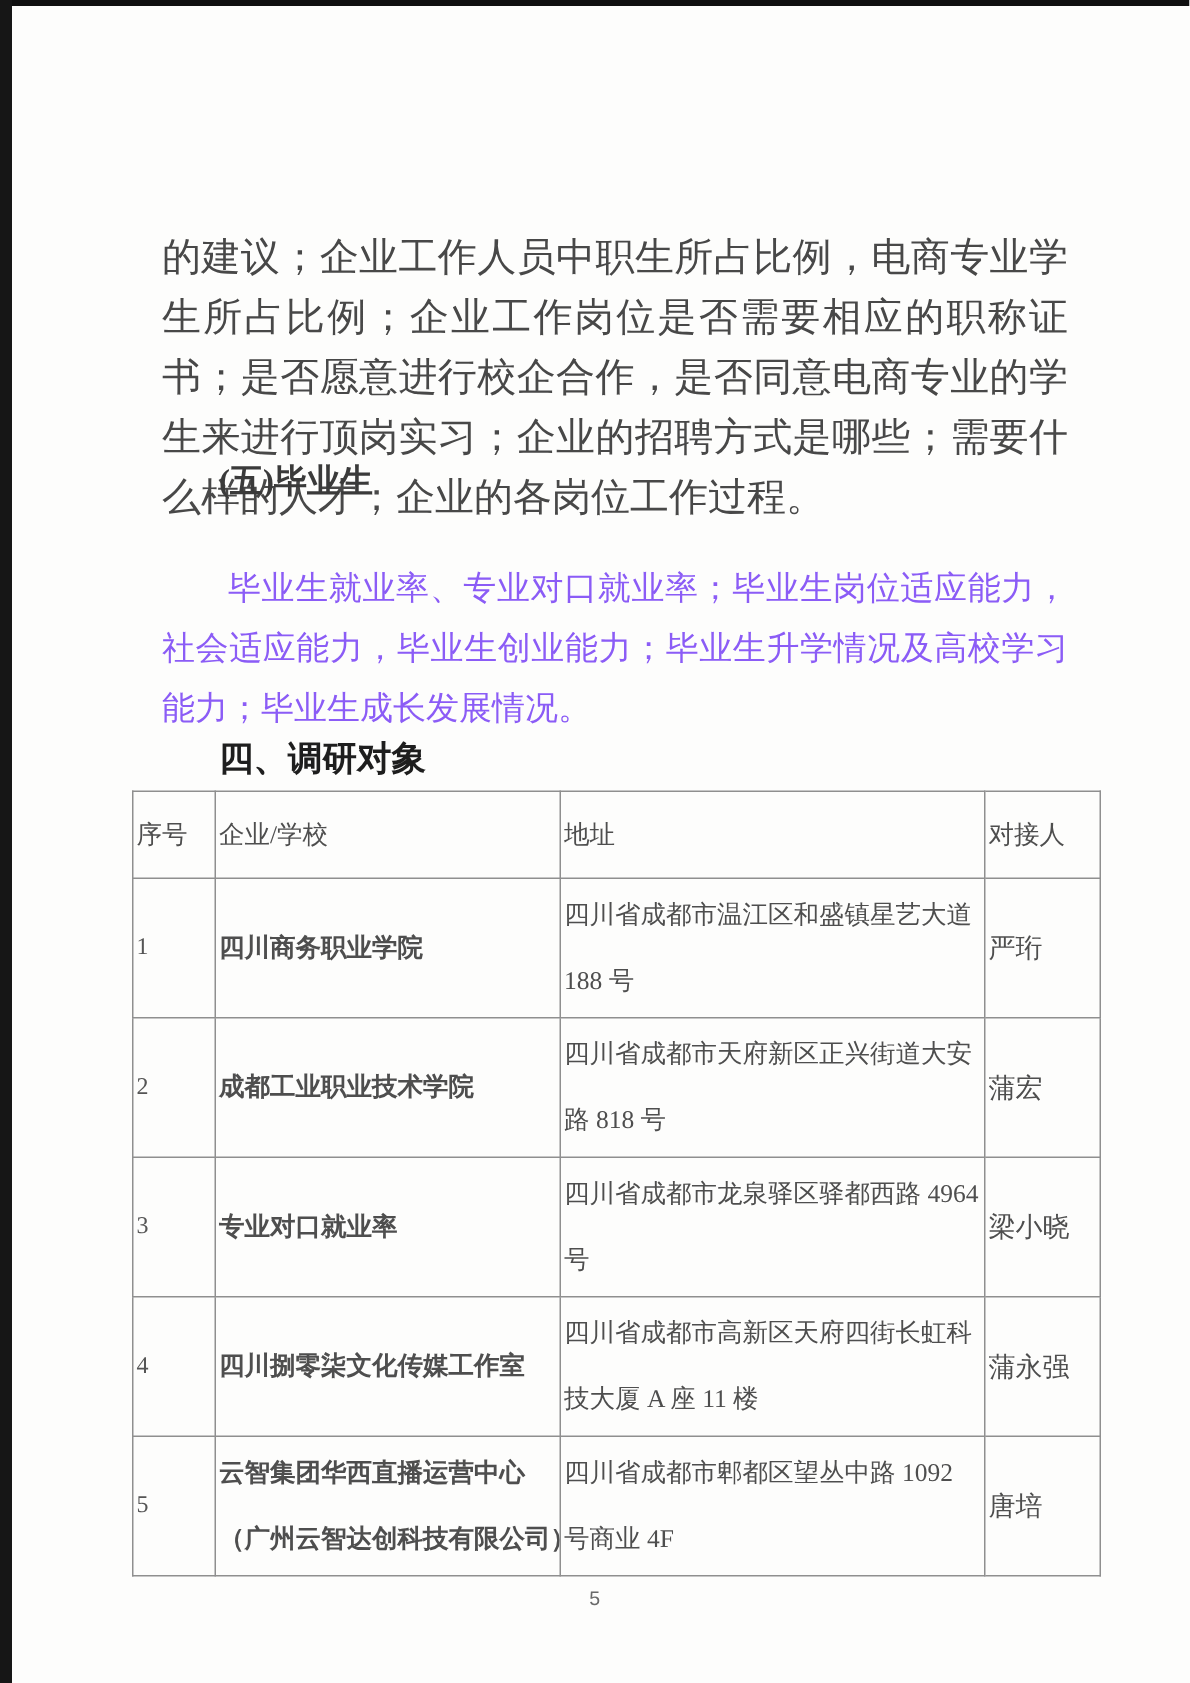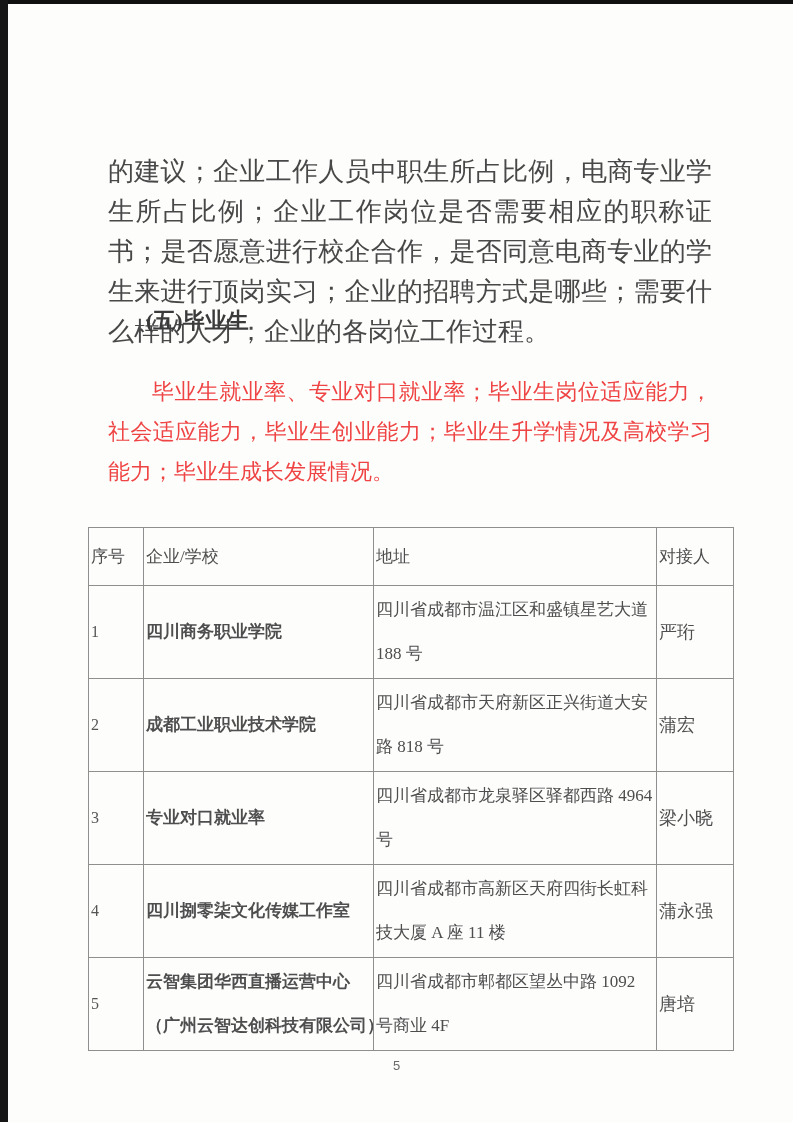--- a/index.html
+++ b/index.html
@@ -50,21 +50,21 @@
     color: #3a3a3a;
     text-align: center;
   }
   .para-2 {
     position: absolute;
     left: 108px;
     top: 350px;
     width: 604px;
     font-size: 22px;
     line-height: 40px;
-    color: #ef4444;
+    color: #8b5cf6;
     text-align: justify;
     text-indent: 44px;
   }
   .heading-four {
     position: absolute;
     left: 146px;
     top: 490px;
     font-size: 23px;
     font-weight: 700;
     color: #1e1e1e;
@@ -116,20 +116,21 @@
 <div class="page">
   <div class="scan-edge-top"></div>
   <div class="scan-edge-left"></div>
 
   <p class="para-1">的建议；企业工作人员中职生所占比例，电商专业学生所占比例；企业工作岗位是否需要相应的职称证书；是否愿意进行校企合作，是否同意电商专业的学生来进行顶岗实习；企业的招聘方式是哪些；需要什么样的人才；企业的各岗位工作过程。</p>
 
   <div class="heading-five">(五)毕业生</div>
 
   <p class="para-2">毕业生就业率、专业对口就业率；毕业生岗位适应能力，社会适应能力，毕业生创业能力；毕业生升学情况及高校学习能力；毕业生成长发展情况。</p>
 
+  <div class="heading-four">四、调研对象</div>
 
   <table class="survey">
     <colgroup>
       <col style="width:55px">
       <col style="width:230px">
       <col style="width:283px">
       <col style="width:77px">
     </colgroup>
     <thead>
       <tr class="hdr">

